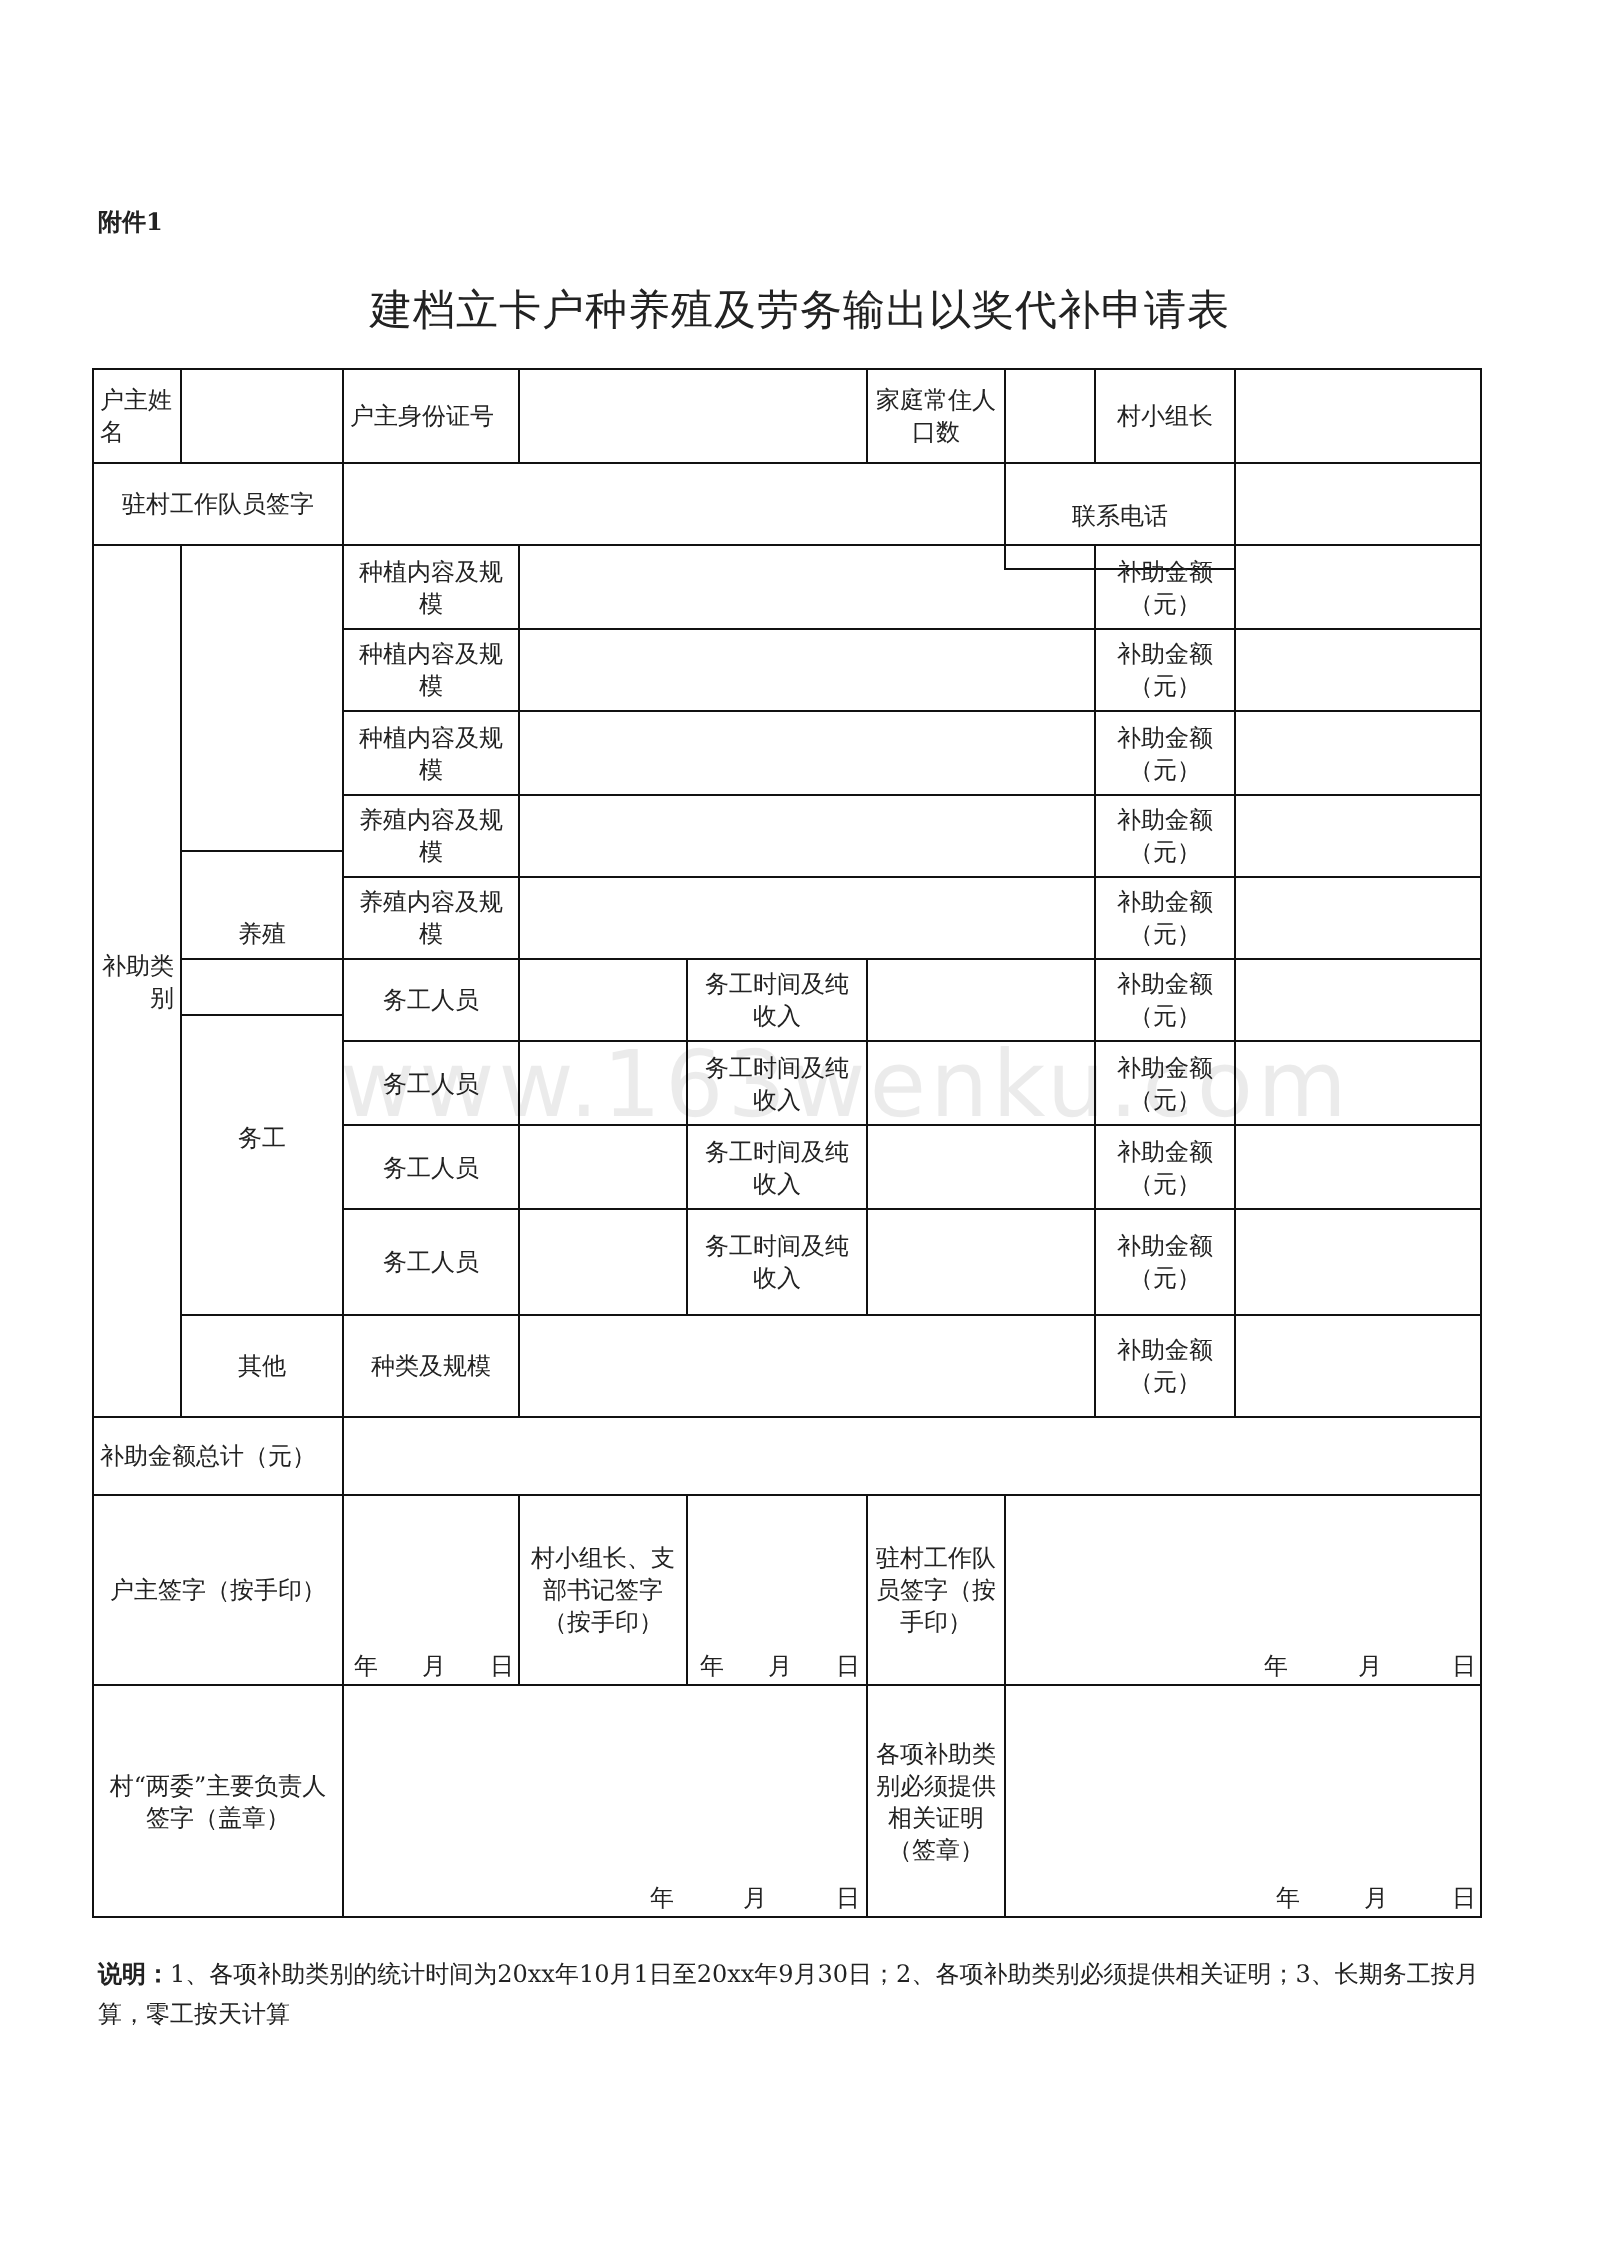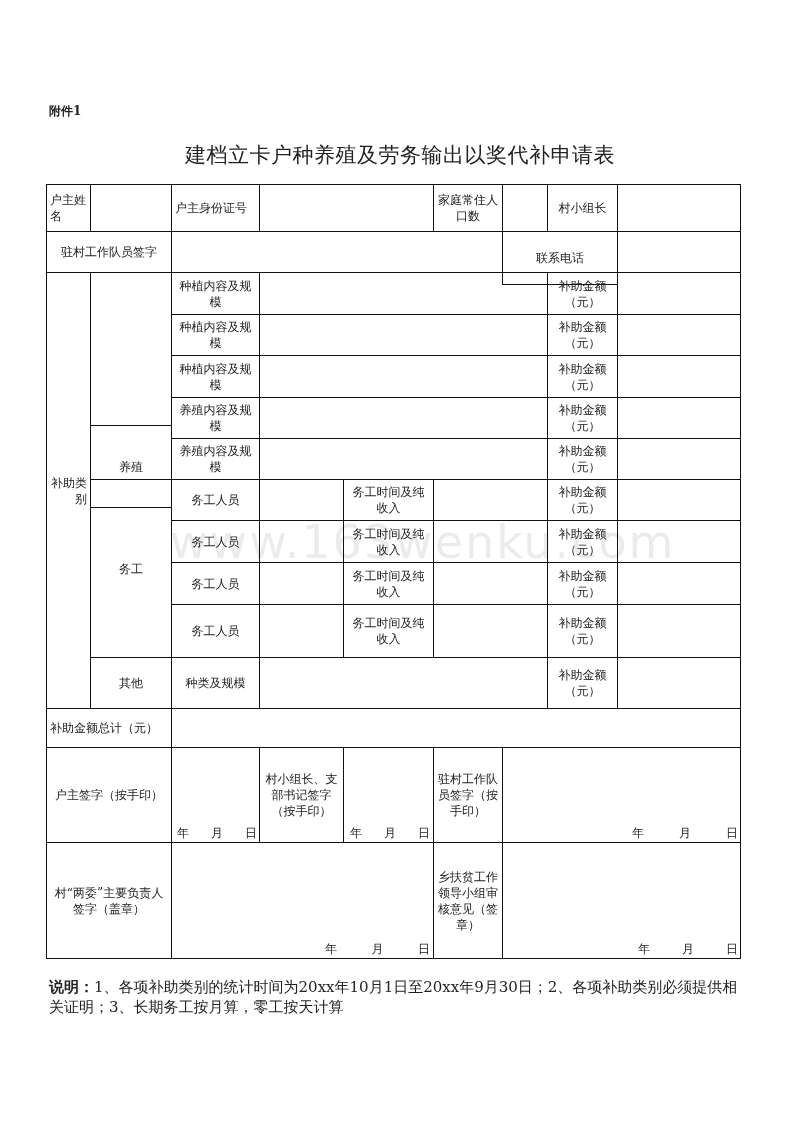--- a/index.html
+++ b/index.html
@@ -7,21 +7,21 @@
          font-family: "DejaVu Serif", "Liberation Serif", serif; color: #222; }
   .attach { position: absolute; left: 49px; top: 103px; font-size: 12px; font-weight: bold; }
   .title { position: absolute; left: 0; width: 800px; top: 141px; text-align: center; font-size: 21px; letter-spacing: 0.5px; }
   .grid { position: absolute; left: 0; top: 0; width: 800px; height: 1132px; }
   .cell { position: absolute; box-sizing: border-box; border: 1px solid #111;
           display: flex; align-items: center; justify-content: center; text-align: center;
           font-size: 12px; line-height: 16px; padding: 0 3px; }
   .cell.left { justify-content: flex-start; text-align: left; }
   .date { position: absolute; font-size: 12px; display: flex; justify-content: space-between; }
   .date span { display: inline-block; }
-  .note { position: absolute; left: 49px; top: 977px; width: 700px; font-size: 15px; line-height: 20px; }
+  .note { position: absolute; left: 49px; top: 977px; width: 700px; font-size: 12px; line-height: 20px; }
   .note b { font-weight: bold; }
   .watermark { position: absolute; left: 170px; top: 515px; font-family: "DejaVu Sans", sans-serif;
                font-size: 46px; color: rgba(0,0,0,0.08); letter-spacing: 2px; pointer-events: none; }
 </style>
 </head>
 <body>
 
 <div class="attach">附件1</div>
 <div class="title">建档立卡户种养殖及劳务输出以奖代补申请表</div>
 
@@ -110,21 +110,21 @@
 
   <div class="cell" style="left:46px;top:747px;width:126px;height:96px;">户主签字（按手印）</div>
   <div class="cell" style="left:171px;top:747px;width:89px;height:96px;"></div>
   <div class="cell" style="left:259px;top:747px;width:85px;height:96px;">村小组长、支部书记签字（按手印）</div>
   <div class="cell" style="left:343px;top:747px;width:91px;height:96px;"></div>
   <div class="cell" style="left:433px;top:747px;width:70px;height:96px;">驻村工作队员签字（按手印）</div>
   <div class="cell" style="left:502px;top:747px;width:239px;height:96px;"></div>
 
   <div class="cell" style="left:46px;top:842px;width:126px;height:117px;">村“两委”主要负责人签字（盖章）</div>
   <div class="cell" style="left:171px;top:842px;width:263px;height:117px;"></div>
-  <div class="cell" style="left:433px;top:842px;width:70px;height:117px;">乡扶贫工作领导小组审核意见（签章）</div>
+  <div class="cell" style="left:433px;top:842px;width:70px;height:117px;">各项补助类别必须提供相关证明（签章）</div>
   <div class="cell" style="left:502px;top:842px;width:239px;height:117px;"></div>
 
   <div class="date" style="left:177px;top:825px;width:80px;">
     <span>年</span>
     <span>月</span>
     <span>日</span>
   </div>
   <div class="date" style="left:350px;top:825px;width:80px;">
     <span>年</span>
     <span>月</span>

